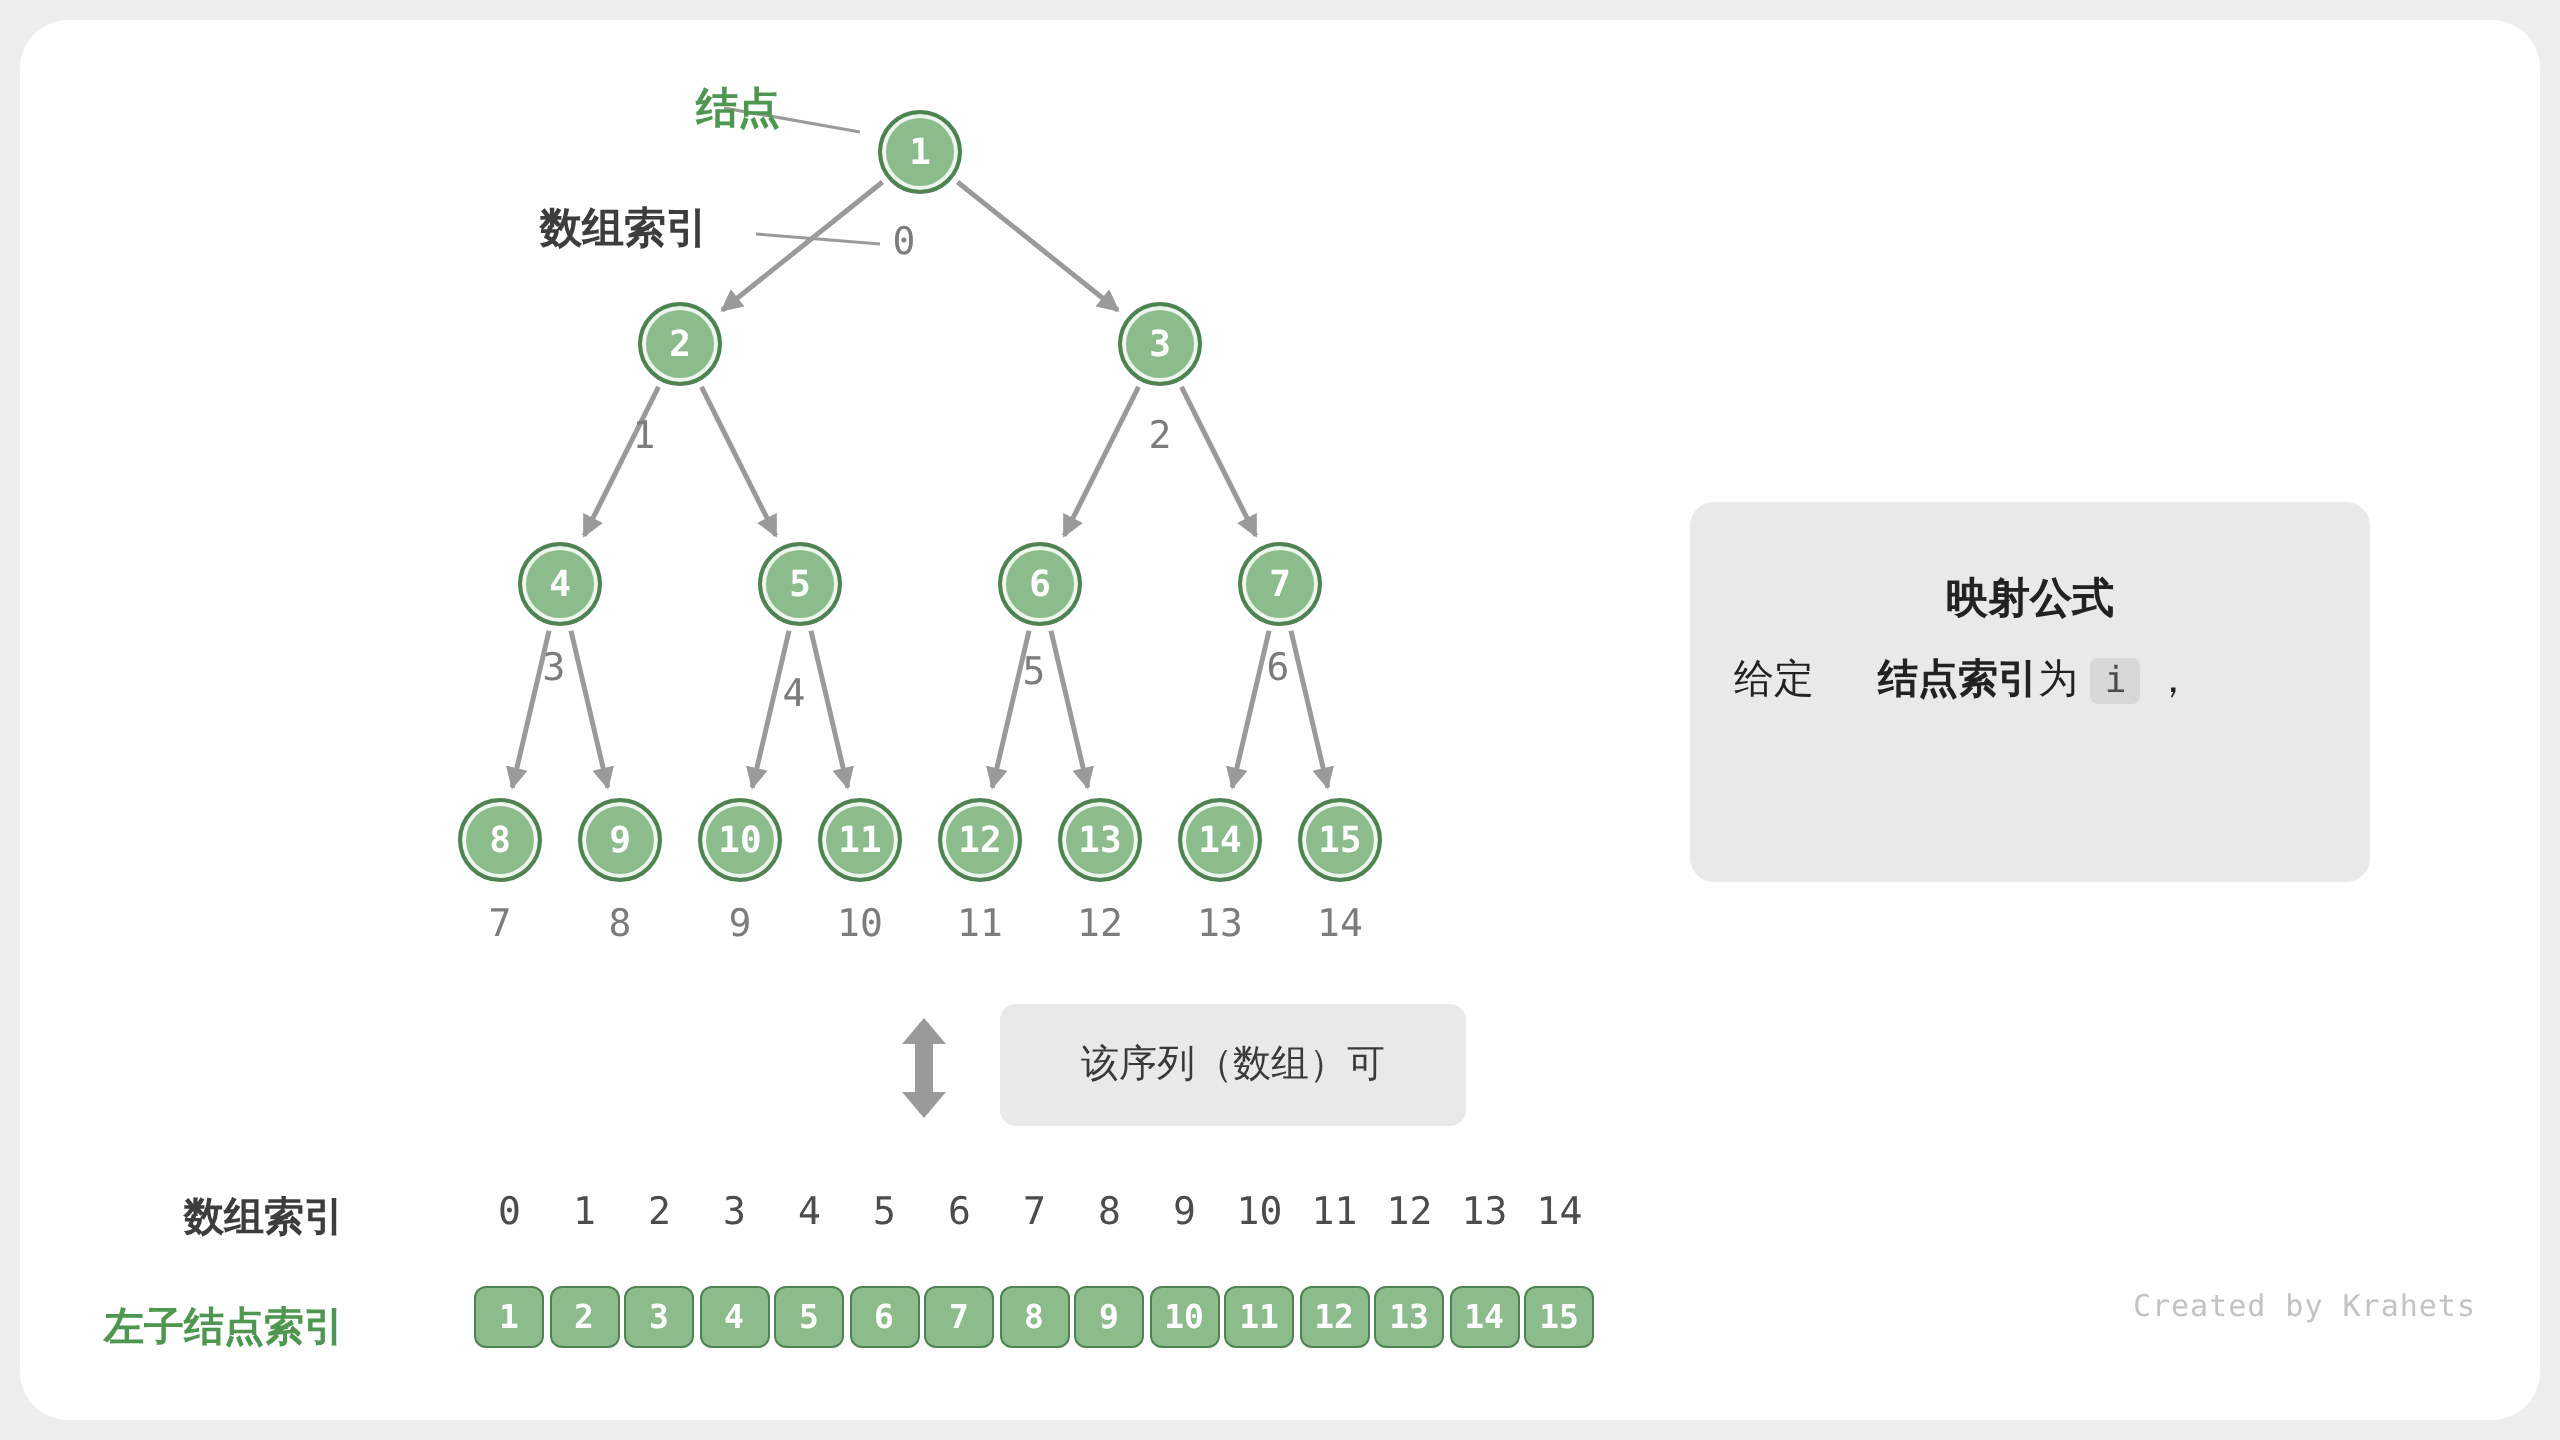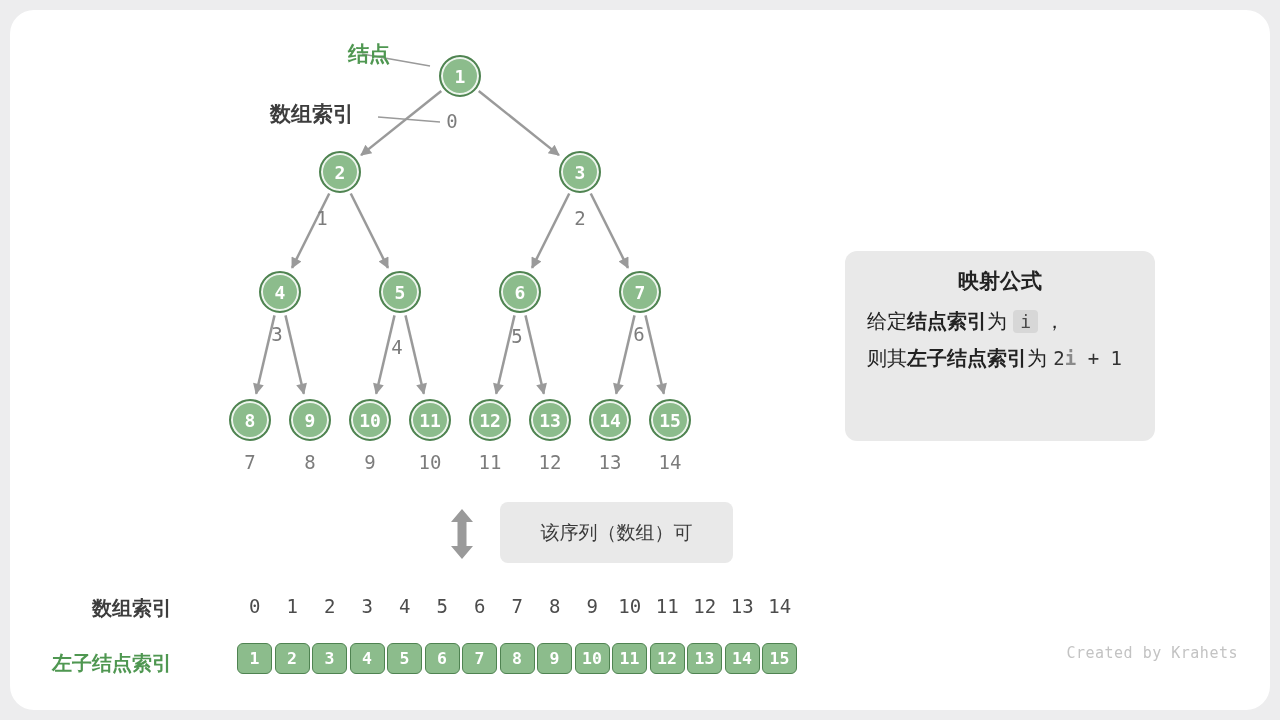--- a/index.html
+++ b/index.html
@@ -30,27 +30,27 @@
   .tindex{
     position:absolute;transform:translate(-50%,-50%);
     font-family:"DejaVu Sans Mono","Liberation Mono",monospace;
     font-size:19px;color:#7c7c7c;
   }
 
   .node-label{position:absolute;left:316px;top:40px;font-size:21px;font-weight:bold;color:var(--accent);margin-left:32px;}
   .arridx-label{position:absolute;left:270px;top:100px;font-size:21px;font-weight:bold;color:#3d3d3d;}
 
   .formula-box{
-    position:absolute;left:845px;top:251px;width:310px;min-height:190px;
-    background:var(--box-bg);border-radius:12px;padding:16px 22px 18px 22px;
+    position:absolute;left:845px;top:251px;width:340px;min-height:190px;
+    background:var(--box-bg);border-radius:12px;padding:34px 22px 18px 22px;
   }
   .formula-title{text-align:center;font-size:21px;font-weight:bold;color:#222;margin-bottom:8px;}
   .f-line{font-size:20px;color:#222;line-height:37px;white-space:nowrap;}
   .f-line.indent{padding-left:40px;}
-  .seg-bold{font-weight:bold;}
+  .seg-bold{font-weight:bold;margin-left:32px;}
   .seg-code{
     font-family:"DejaVu Sans Mono","Liberation Mono",monospace;
     background:#d7d7d7;border-radius:4px;padding:1px 7px;color:#4a4a4a;font-size:18px;
   }
   .seg-mono{font-family:"DejaVu Sans Mono","Liberation Mono",monospace;color:#333;font-size:19px;}
   .seg-monoi{font-family:"DejaVu Sans Mono","Liberation Mono",monospace;color:#8a8a8a;font-weight:bold;font-size:19px;}
 
   .note-box{
     position:absolute;left:500px;top:502px;width:233px;height:61px;
     background:var(--box-bg);border-radius:8px;
@@ -150,21 +150,20 @@
       <div class="tindex" style="left: 490px; top: 462px;">11</div>
       <div class="tindex" style="left: 550px; top: 462px;">12</div>
       <div class="tindex" style="left: 610px; top: 462px;">13</div>
       <div class="tindex" style="left: 670px; top: 462px;">14</div>
     </div>
 
   <div class="formula-box">
     <div class="formula-title">映射公式</div>
     <div id="formula-lines">
         <div class="f-line"><span>给定</span><span class="seg-bold">结点索引</span><span>为 </span><span class="seg-code">i</span><span> ，</span></div>
-        <div class="f-line"><span>则其</span><span class="seg-bold">左子结点索引</span><span>为 </span><span class="seg-mono">2</span><span class="seg-monoi">i</span><span class="seg-mono"> + 1</span></div>
       </div>
   </div>
 
   <div class="note-box">
     <div>该序列（数组）可</div>
   </div>
 
   <div class="row-label idx-label">数组索引</div>
   <div class="row-label seq-label">左子结点索引</div>
 

